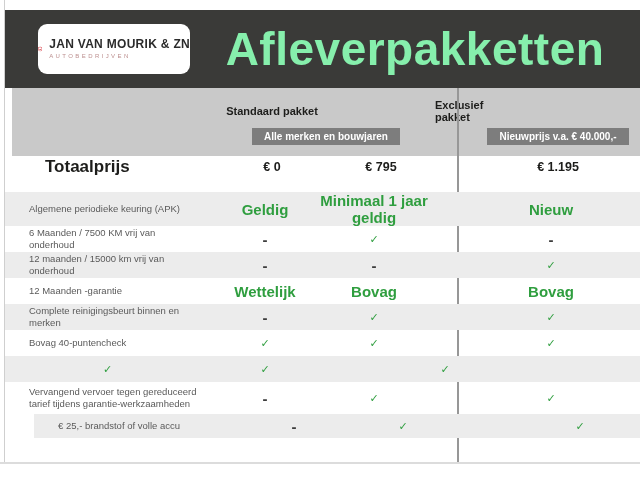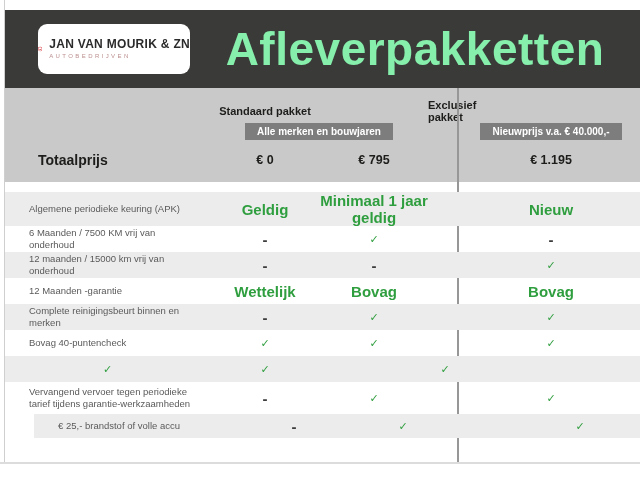--- a/index.html
+++ b/index.html
@@ -25,34 +25,34 @@
   .title-wrap{flex:1;display:flex;justify-content:center;}
   .title{
     margin:16px;color:#86efac;font-size:46px;font-weight:bold;letter-spacing:.5px;
   }
 
   
   .cols{display:grid;grid-template-columns:205px 110px 108px 34px 178px;align-items:center;}
 
   
   .band{
-    position:absolute;left:5px;top:88px;right:0;height:94px;
+    position:absolute;left:12px;top:88px;right:0;height:68px;
     background:var(--band,#c9c9c9);
   }
   .names-row{padding-top:11px;}
   .pkg-name{font-size:11px;font-weight:bold;color:#1d1d1b;text-align:center;}
-  .badge-row{}
+  .badge-row{margin-top:5px;}
   .badge{
     background:var(--badge,#7d7d7d);color:#fff;font-size:10px;font-weight:bold;
     padding:3px 12px;text-align:center;justify-self:center;white-space:nowrap;
   }
   .badge-left{grid-column:2 / 4;}
   .badge-right{grid-column:5;}
   .total-row{margin-top:12px;}
-  .total-label{font-size:14px;font-weight:bold;color:#1d1d1b;padding-left:33px;}
+  .total-label{font-size:17px;font-weight:bold;color:#1d1d1b;padding-left:33px;}
   .price{font-size:12.5px;font-weight:bold;color:#1d1d1b;text-align:center;}
 
   
   .divider{position:absolute;left:457px;top:88px;width:2px;height:374px;background:#979797;}
 
   
   .rows{position:absolute;left:5px;top:192px;right:0;}
   .row{min-height:26px;}
   .row:first-child{min-height:30px;}
   .row:nth-child(8){min-height:32px;}
@@ -156,21 +156,21 @@
       <div></div>
       <div class="cell check">✓</div>
     </div>
     <div class="row cols">
       <div class="cell check">✓</div>
       <div class="cell check">✓</div>
       <div></div>
       <div class="cell check">✓</div>
     </div>
     <div class="row cols">
-      <div class="feature">Vervangend vervoer tegen periodieke tarief tijdens garantie-werkzaamheden</div>
+      <div class="feature">Vervangend vervoer tegen gereduceerd tarief tijdens garantie-werkzaamheden</div>
       <div class="cell dash">-</div>
       <div class="cell check">✓</div>
       <div></div>
       <div class="cell check">✓</div>
     </div>
     <div class="row cols">
       <div class="feature">€ 25,- brandstof of volle accu</div>
       <div class="cell dash">-</div>
       <div class="cell check">✓</div>
       <div></div>

